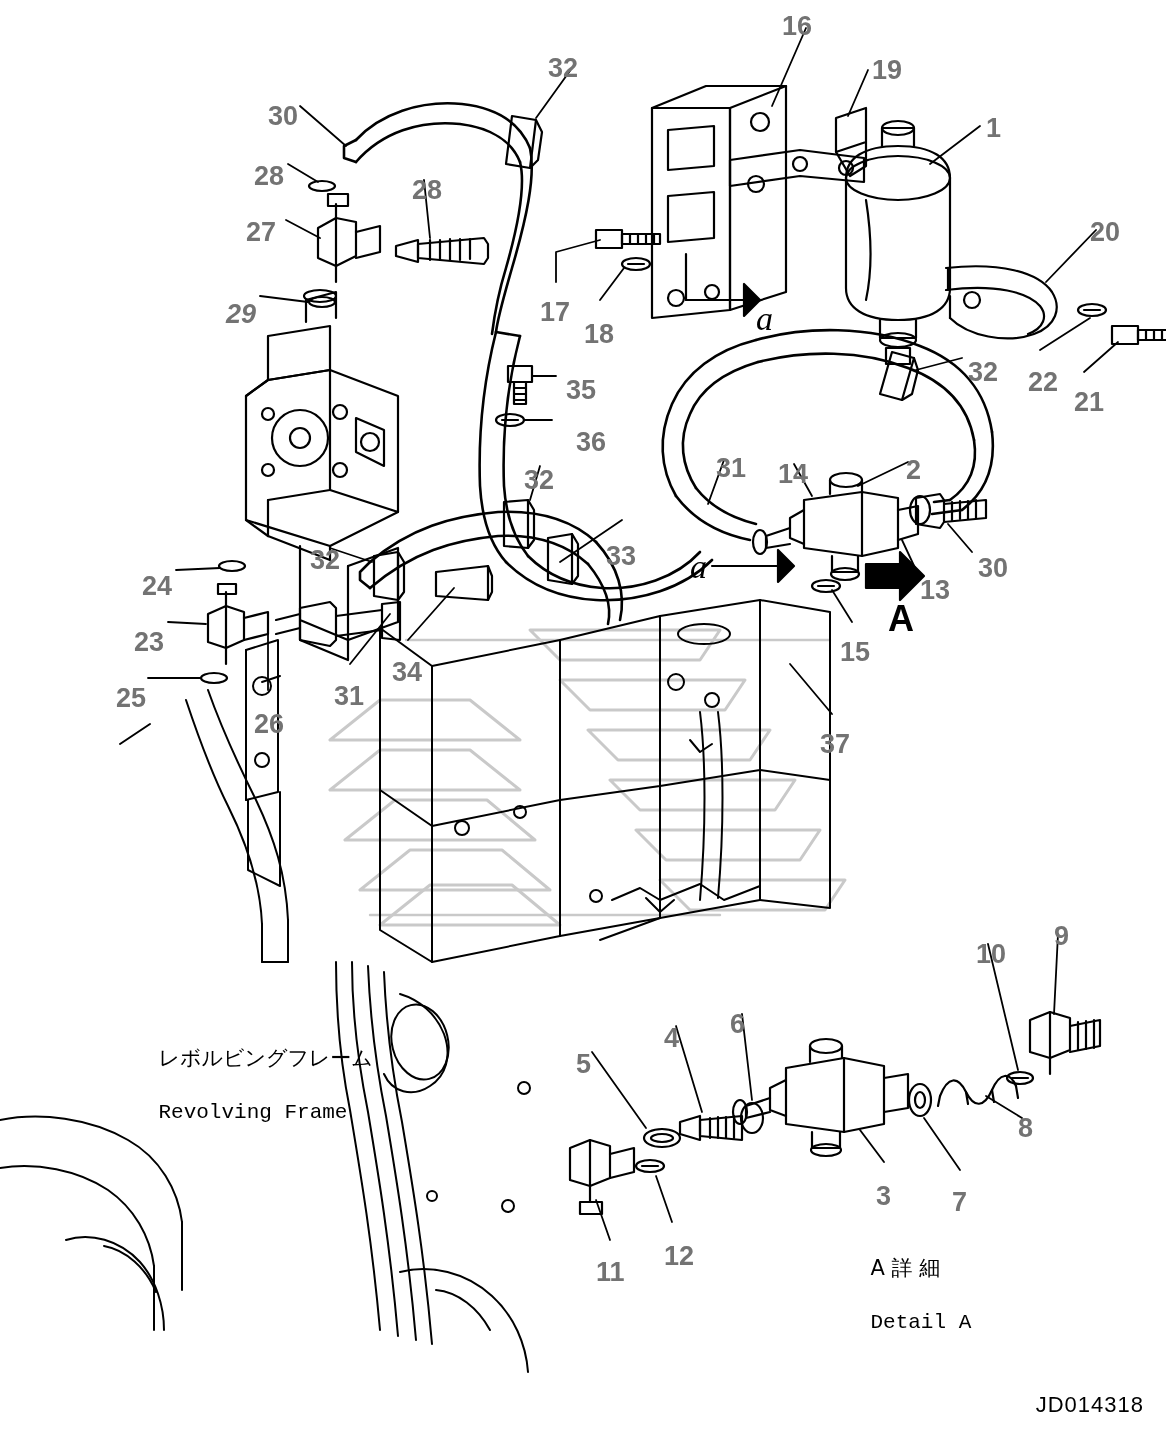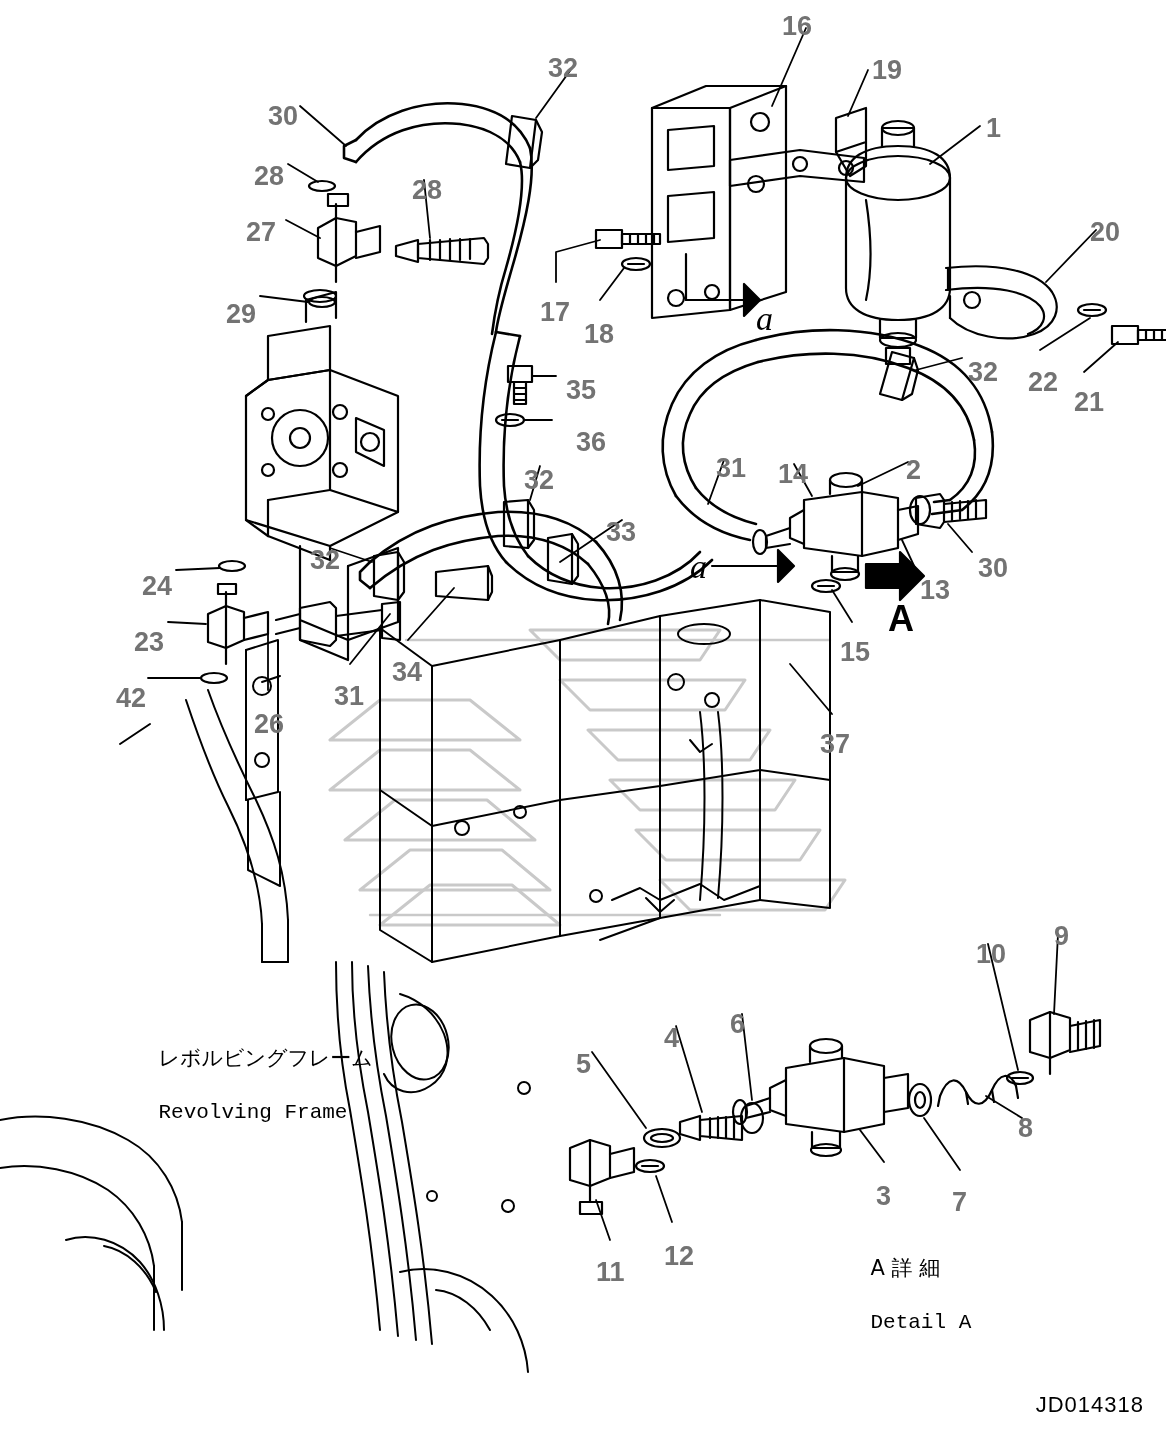--- a/index.html
+++ b/index.html
@@ -520,37 +520,37 @@
       <div class="callout" style="left: 872px; top: 46px;">19</div>
       <div class="callout" style="left: 548px; top: 44px;">32</div>
       <div class="callout" style="left: 986px; top: 104px;">1</div>
       <div class="callout" style="left: 268px; top: 92px;">30</div>
       <div class="callout" style="left: 254px; top: 152px;">28</div>
       <div class="callout" style="left: 412px; top: 166px;">28</div>
       <div class="callout" style="left: 246px; top: 208px; text-align: right;">27</div>
       <div class="callout" style="left: 1090px; top: 208px;">20</div>
       <div class="callout" style="left: 540px; top: 288px;">17</div>
       <div class="callout" style="left: 584px; top: 310px;">18</div>
-      <div class="callout" style="left: 226px; top: 290px;">29</div>
+      <div class="callout" style="left: 226px; top: 290px; font-style: italic;">29</div>
       <div class="callout" style="left: 1028px; top: 358px;">22</div>
       <div class="callout" style="left: 1074px; top: 378px;">21</div>
       <div class="callout" style="left: 968px; top: 348px;">32</div>
       <div class="callout" style="left: 566px; top: 366px;">35</div>
       <div class="callout" style="left: 576px; top: 418px;">36</div>
       <div class="callout" style="left: 716px; top: 444px;">31</div>
       <div class="callout" style="left: 778px; top: 450px;">14</div>
       <div class="callout" style="left: 906px; top: 446px;">2</div>
       <div class="callout" style="left: 524px; top: 456px;">32</div>
       <div class="callout" style="left: 978px; top: 544px;">30</div>
       <div class="callout" style="left: 920px; top: 566px;">13</div>
-      <div class="callout" style="left: 606px; top: 508px;">33</div>
+      <div class="callout" style="left: 606px; top: 532px;">33</div>
       <div class="callout" style="left: 310px; top: 536px;">32</div>
       <div class="callout" style="left: 142px; top: 562px;">24</div>
       <div class="callout" style="left: 134px; top: 618px;">23</div>
-      <div class="callout" style="left: 116px; top: 674px;">42</div>
+      <div class="callout" style="left: 116px; top: 674px;">25</div>
       <div class="callout" style="left: 254px; top: 700px;">26</div>
       <div class="callout" style="left: 334px; top: 672px;">31</div>
       <div class="callout" style="left: 392px; top: 648px;">34</div>
       <div class="callout" style="left: 840px; top: 628px;">15</div>
       <div class="callout" style="left: 820px; top: 720px;">37</div>
       <div class="callout" style="left: 1054px; top: 912px;">9</div>
       <div class="callout" style="left: 976px; top: 930px;">10</div>
       <div class="callout" style="left: 730px; top: 1000px;">6</div>
       <div class="callout" style="left: 664px; top: 1014px;">4</div>
       <div class="callout" style="left: 576px; top: 1040px;">5</div>

